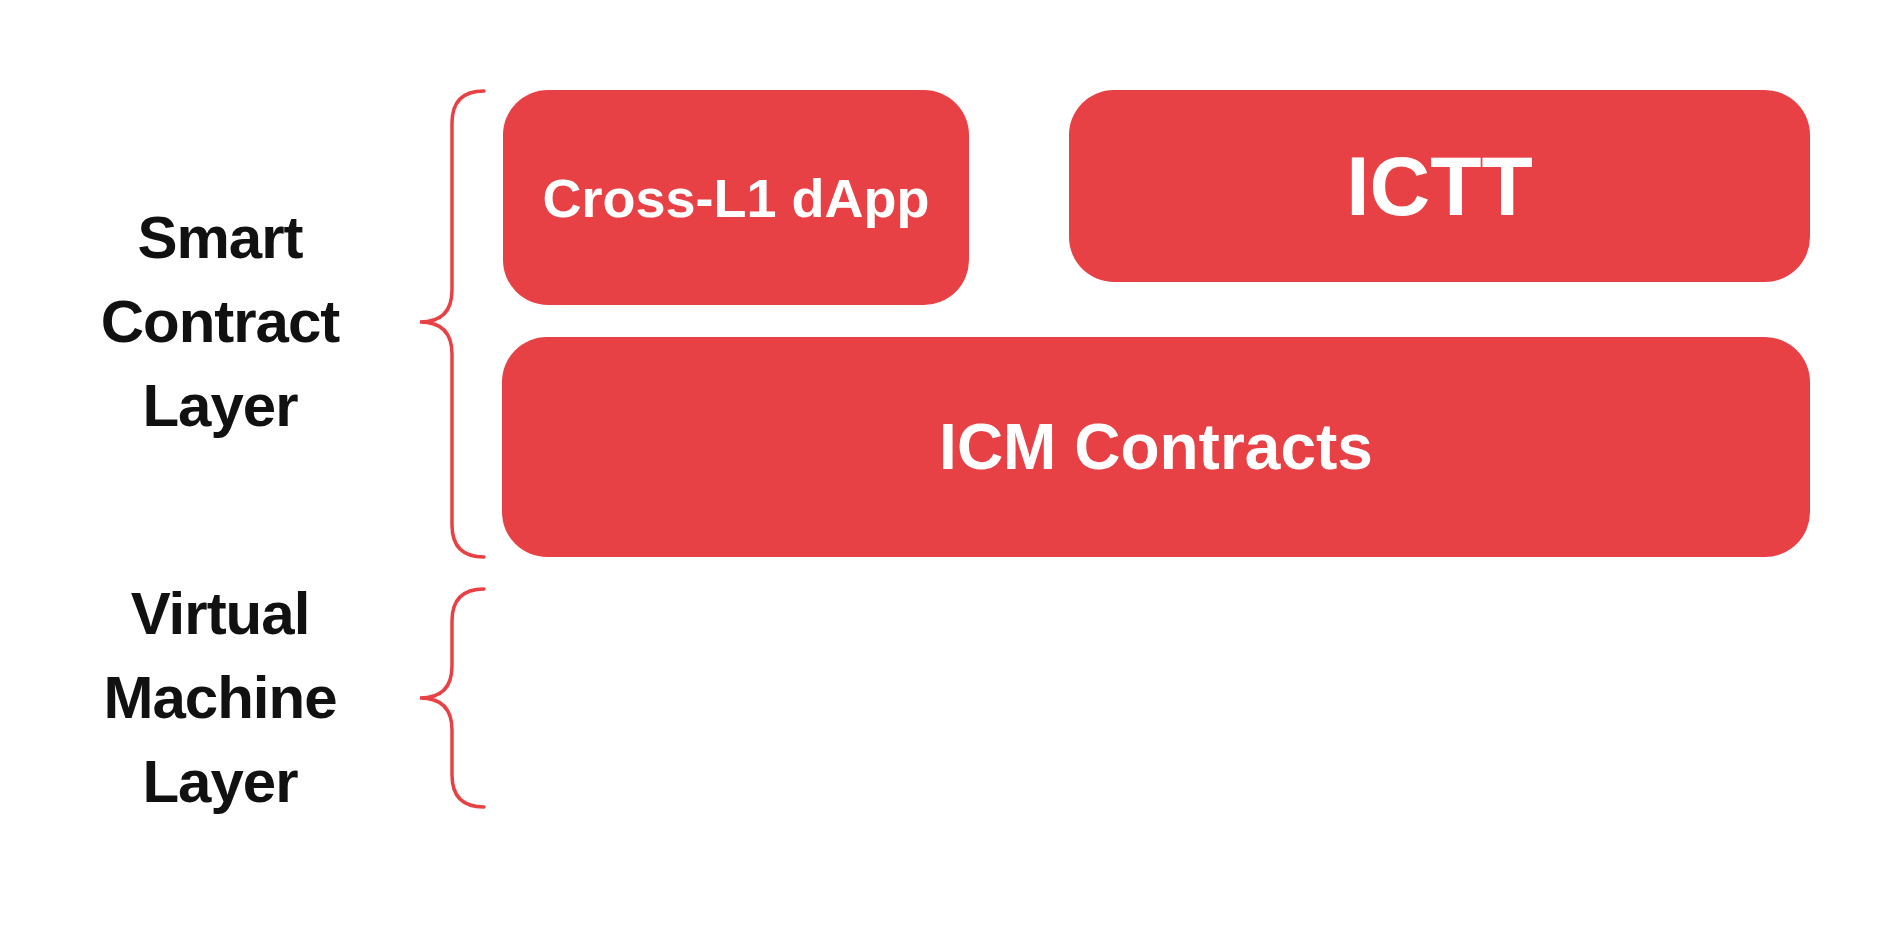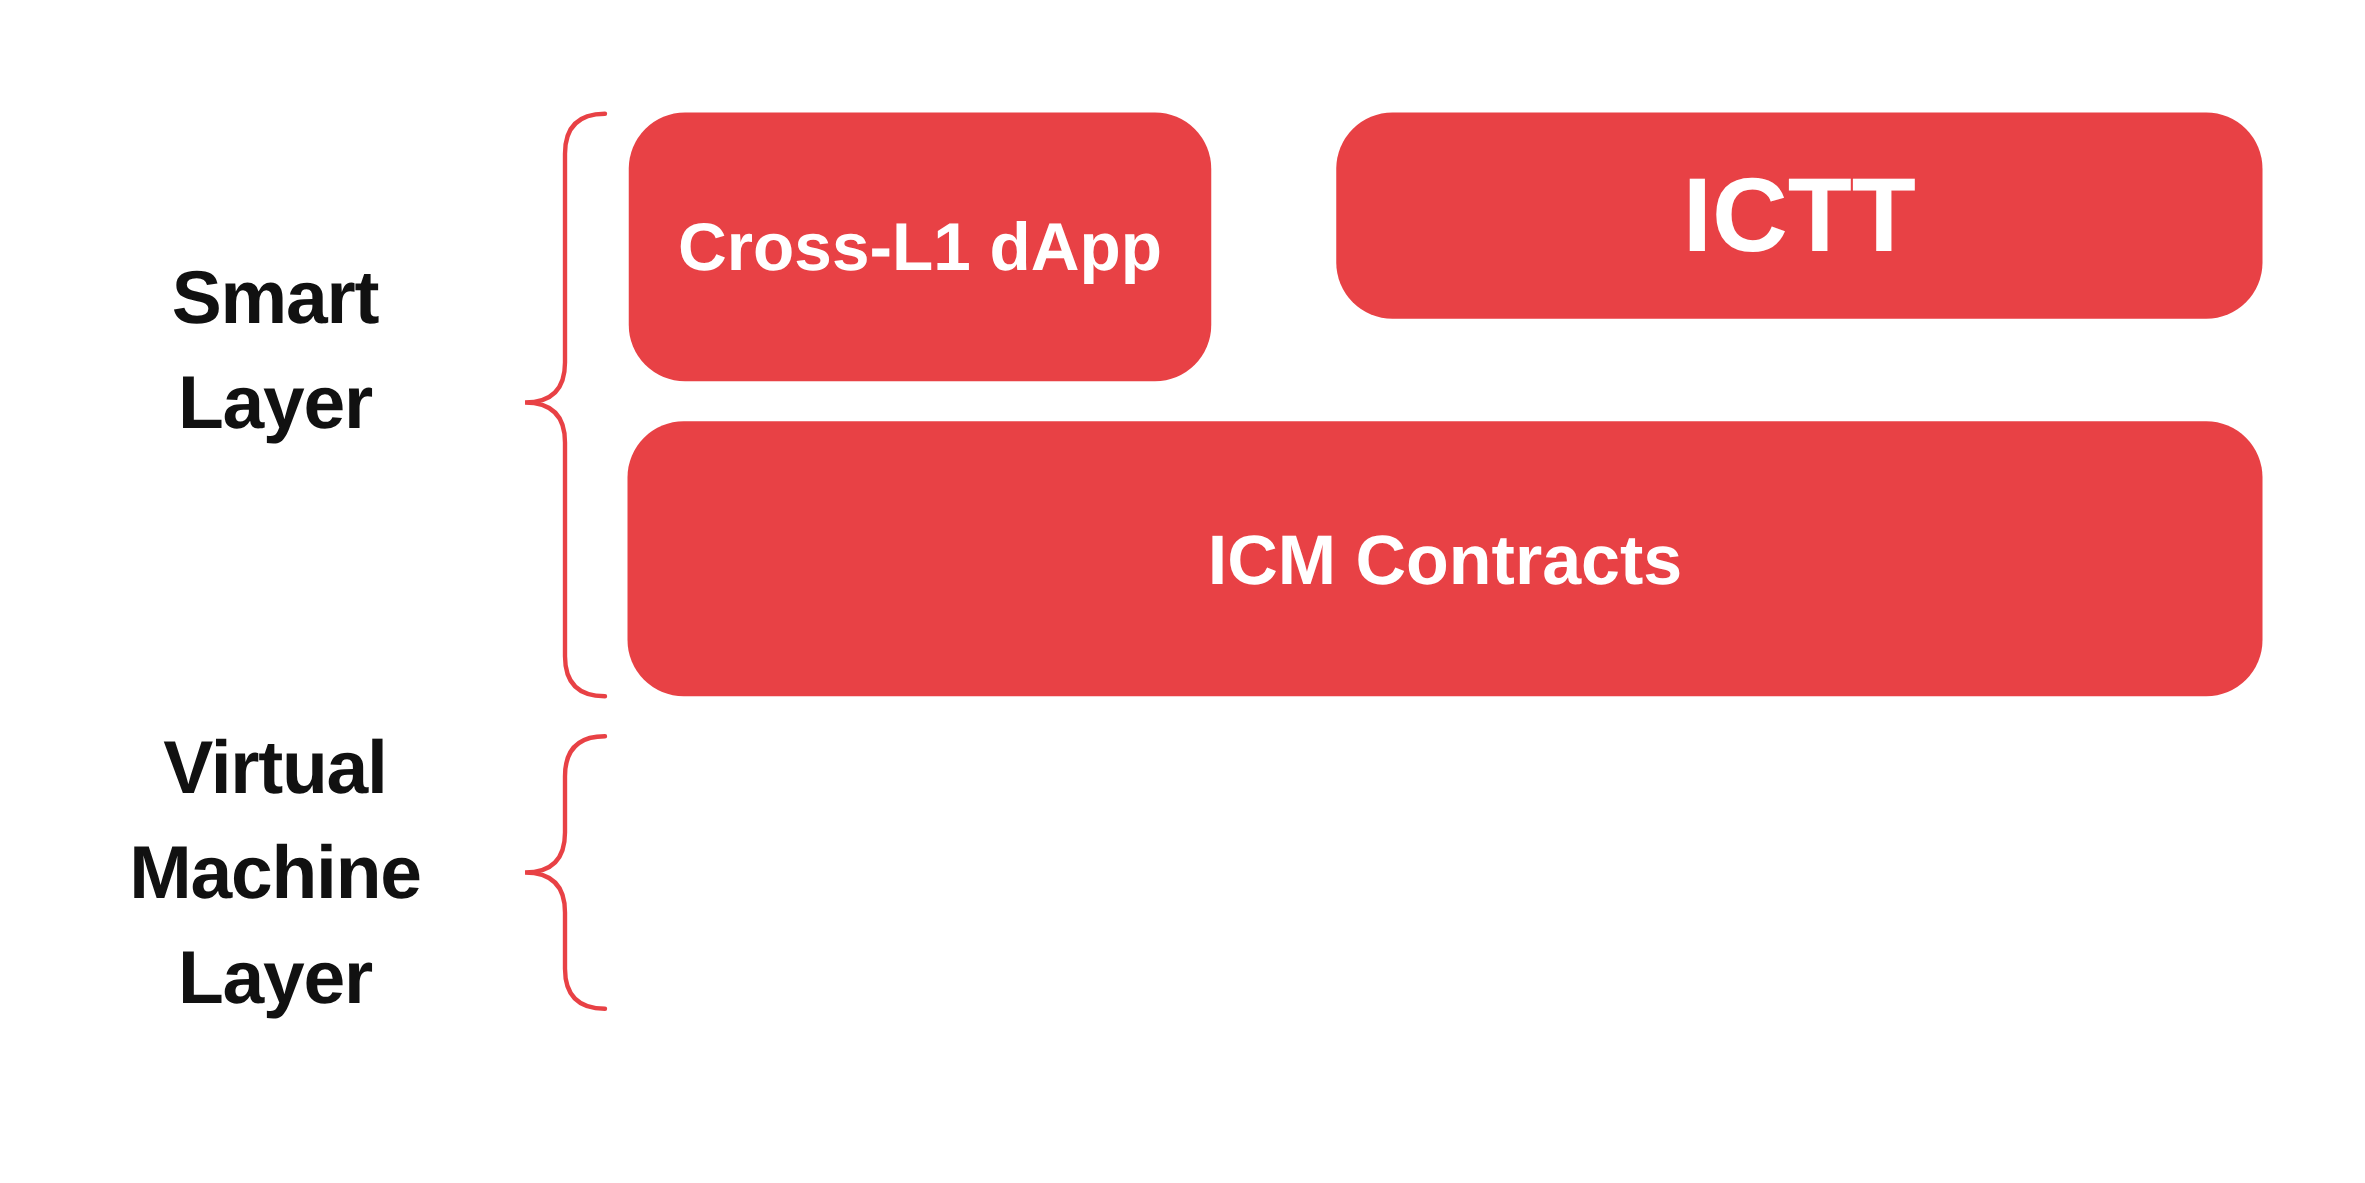--- a/index.html
+++ b/index.html
@@ -25,31 +25,32 @@
 
   .braces{position:absolute;left:0;top:0;width:1892px;height:946px;}
   .braces path{fill:none;stroke:var(--brace-stroke);stroke-width:3.5;stroke-linecap:round;}
 
   .box{
     position:absolute;border-radius:45px;background:var(--box-fill);
     display:flex;align-items:center;justify-content:center;
     color:var(--box-text);font-weight:bold;letter-spacing:0px;
   }
   .box-dapp{left:503px;top:90px;width:466px;height:215px;font-size:54px;}
-  .box-ictt{left:1069px;top:90px;width:741px;height:165px;font-size:84px;}
-  .box-icmc{left:502px;top:337px;width:1308px;height:220px;font-size:56px;}
+  .box-ictt{left:1069px;top:90px;width:741px;height:192px;font-size:84px;}
+  .box-icmc{left:502px;top:337px;width:1308px;height:220px;font-size:64px;}
   .box-icm {left:502px;top:589px;width:1308px;height:218px;font-size:84px;}
 </style>
 </head>
 <body>
 
 <div class="stage">
 
   <div class="layer-label sc">
     <div>Smart</div>
+    <div>Contract</div>
     <div>Layer</div>
   </div>
 
   <div class="layer-label vm">
     <div>Virtual</div>
     <div>Machine</div>
     <div>Layer</div>
   </div>
 
   <svg class="braces" viewBox="0 0 1892 946" xmlns="http://www.w3.org/2000/svg">

